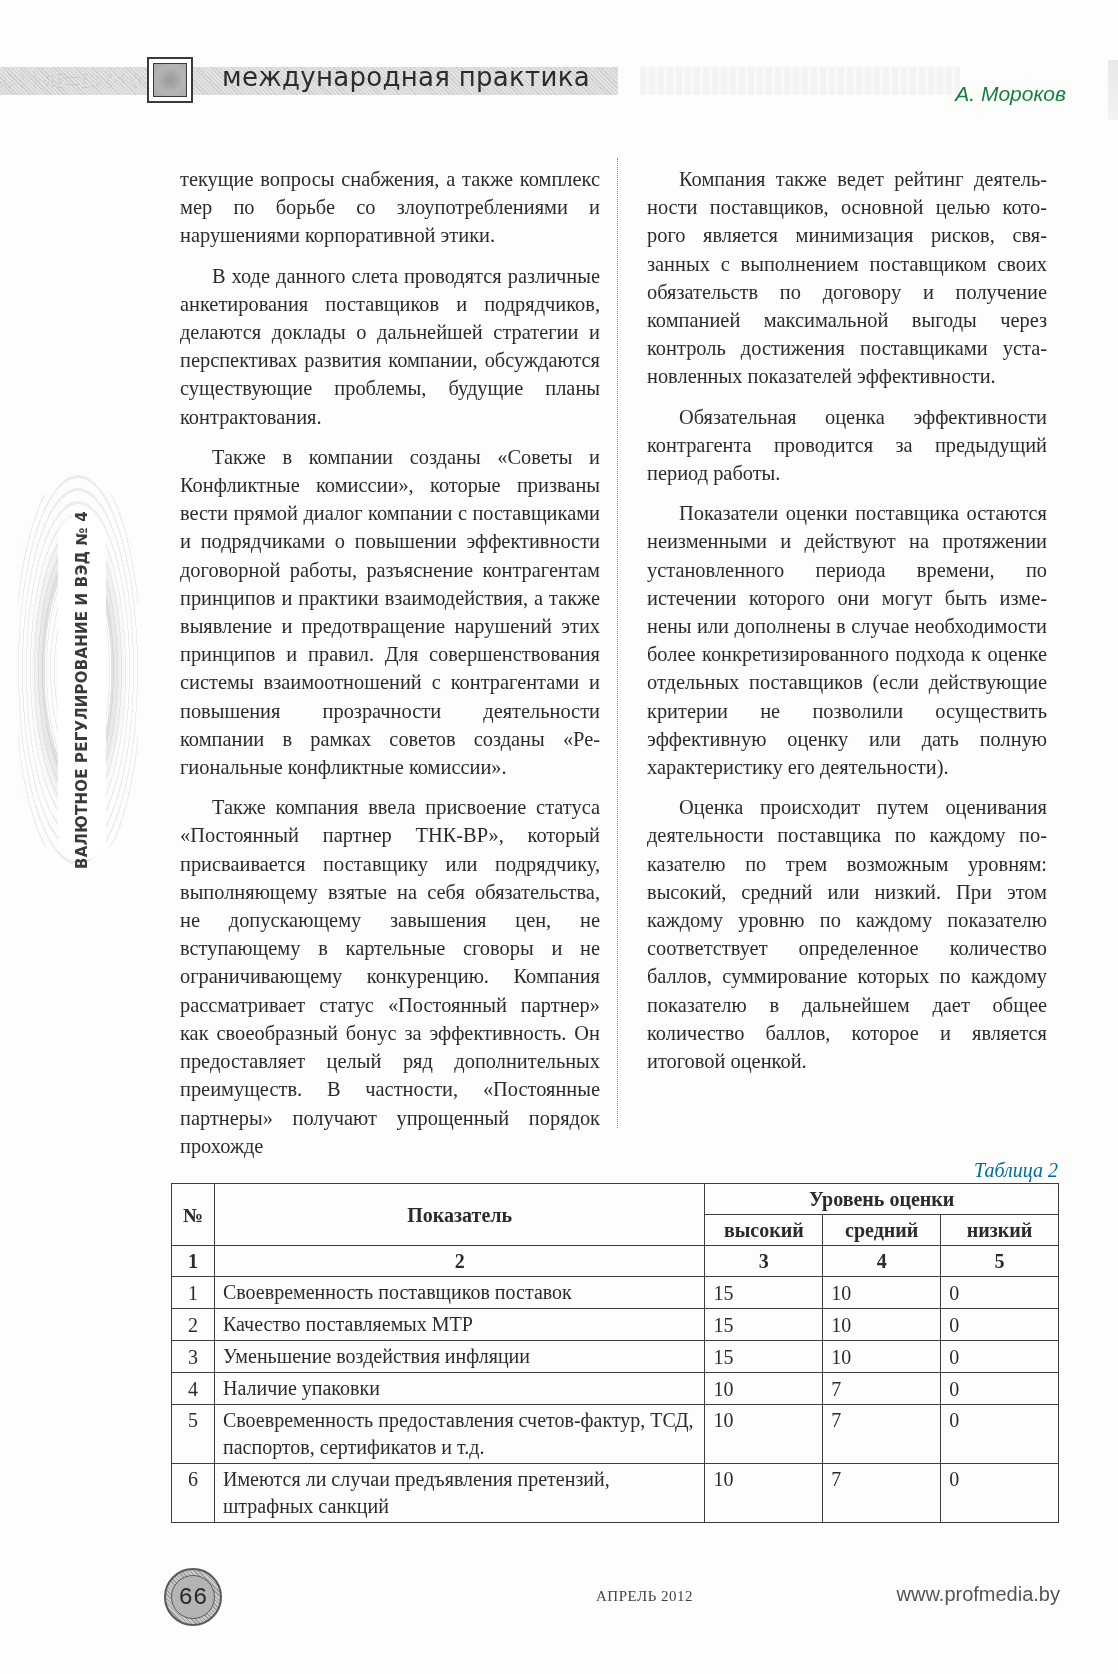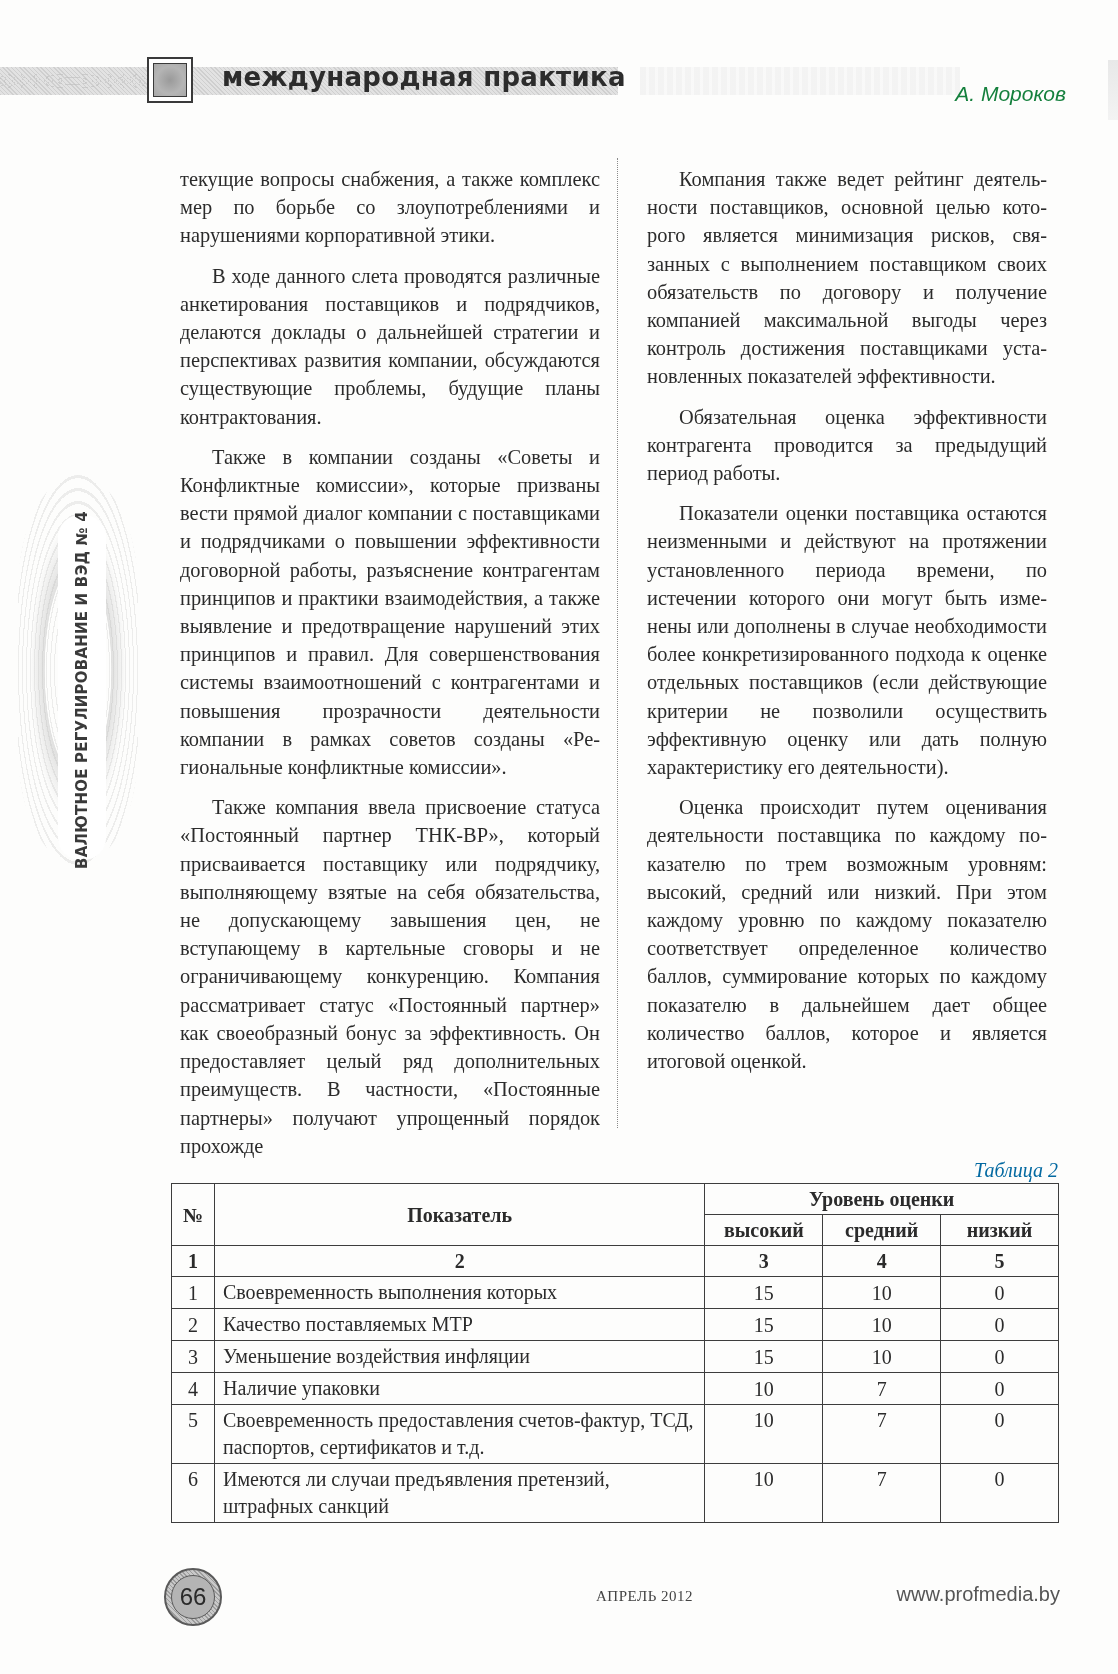--- a/index.html
+++ b/index.html
@@ -27,21 +27,21 @@
     position: absolute; left: 147px; top: 57px; width: 46px; height: 46px;
     background: #fff; border: 2px solid #3a3a3a; box-sizing: border-box;
   }
   .section-box .inner {
     position: absolute; left: 4px; top: 4px; right: 4px; bottom: 4px;
     border: 1.5px solid #3a3a3a;
     background: radial-gradient(circle, #9a9a9a 0%, #b5b5b5 60%, #a8a8a8 100%);
   }
   .section-title {
     position: absolute; left: 222px; top: 62px;
-    font-family: "DejaVu Sans", sans-serif; font-weight: bold;
+    font-family: "DejaVu Sans", sans-serif; font-weight: normal;
     font-size: 26px; color: #2c2c2c; letter-spacing: .3px;
   }
   .author {
     position: absolute; right: 52px; top: 82px;
     font-family: "Liberation Sans", sans-serif; font-style: italic;
     font-size: 21px; color: #15803d;
   }
   .right-edge {
     position: absolute; right: 0; top: 60px; width: 10px; height: 60px;
     background: linear-gradient(#e8e8e8, #f3f3f3);
@@ -90,38 +90,38 @@
   }
   table.scores {
     position: absolute; left: 171px; top: 1183px; width: 888px;
     border-collapse: collapse; font-size: 20px; color: #2b2b2b;
   }
   table.scores td, table.scores th {
     border: 1.5px solid #3d3d3d; padding: 0 8px; line-height: 30px;
   }
   table.scores th { font-weight: bold; text-align: center; }
   table.scores td.num { text-align: center; width: 26px; }
-  table.scores td.val { text-align: center; }
+  table.scores td.val { }
   table.scores .colnum td { font-weight: bold; text-align: center; }
   table.scores td.indicator { text-align: left; line-height: 27px; padding-top: 2px; padding-bottom: 2px; }
   .val-top { vertical-align: top; }
 
   
   .page-badge {
     position: absolute; left: 164px; top: 1568px; width: 58px; height: 58px;
     border-radius: 50%;
     background: repeating-linear-gradient(45deg, #9d9d9d 0 1px, #c9c9c9 1px 3px);
     border: 2px solid #5a5a5a; box-sizing: border-box;
     display: flex; align-items: center; justify-content: center;
   }
   .page-badge .inner {
     width: 42px; height: 42px; border-radius: 50%;
     background: #b4b4b4; border: 1.5px solid #5a5a5a;
     display: flex; align-items: center; justify-content: center;
-    font-family: Liberation Sans, sans-serif; font-size: 24px; color: #2a2a2a;
+    font-family: Liberation Mono, monospace; font-size: 24px; color: #2a2a2a;
   }
   .footer-date {
     position: absolute; left: 596px; top: 1588px;
     font-family: "Liberation Serif", serif; font-size: 15px; color: #444;
     letter-spacing: .5px;
   }
   .footer-url {
     position: absolute; right: 58px; top: 1583px;
     font-family: "Liberation Sans", sans-serif; font-size: 20px; color: #555;
   }
@@ -182,21 +182,21 @@
   </tr>
   <tr class="colnum">
     <td>1</td>
     <td>2</td>
     <td>3</td>
     <td>4</td>
     <td>5</td>
   </tr>
   <tr>
     <td class="num">1</td>
-    <td class="indicator">Своевременность выполнения которых</td>
+    <td class="indicator">Своевременность поставщиков поставок</td>
     <td class="val">15</td>
     <td class="val">10</td>
     <td class="val">0</td>
   </tr>
   <tr>
     <td class="num">2</td>
     <td class="indicator">Качество поставляемых МТР</td>
     <td class="val">15</td>
     <td class="val">10</td>
     <td class="val">0</td>

